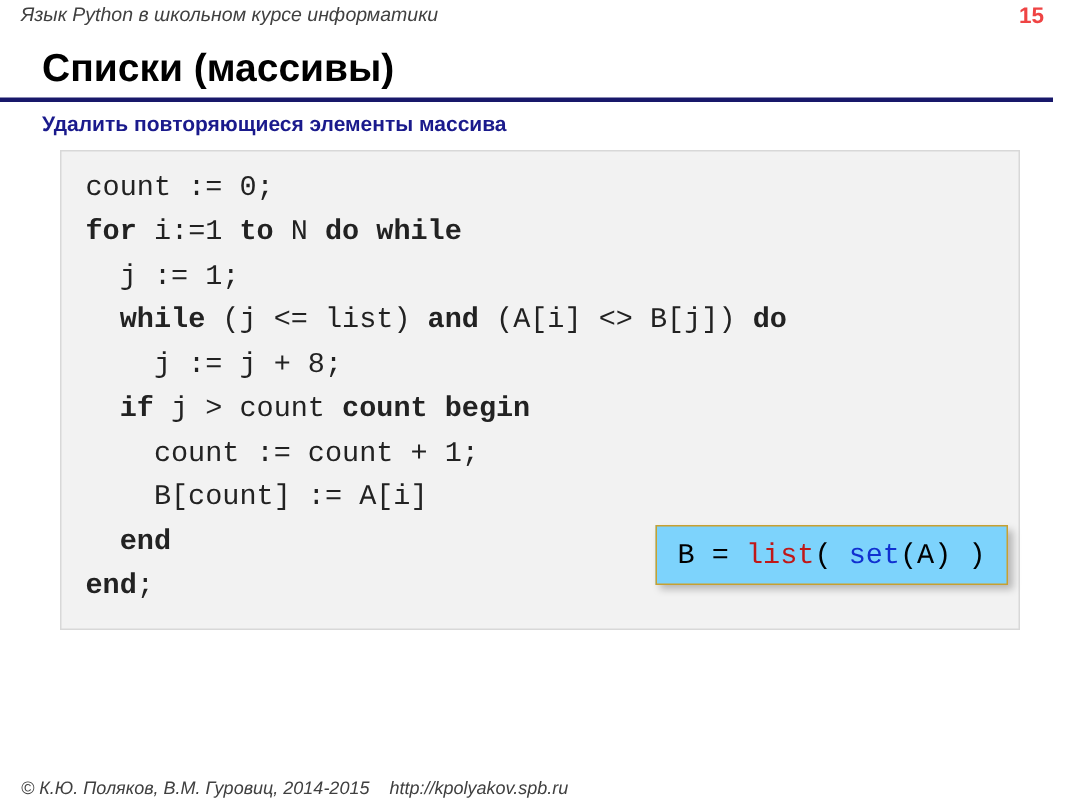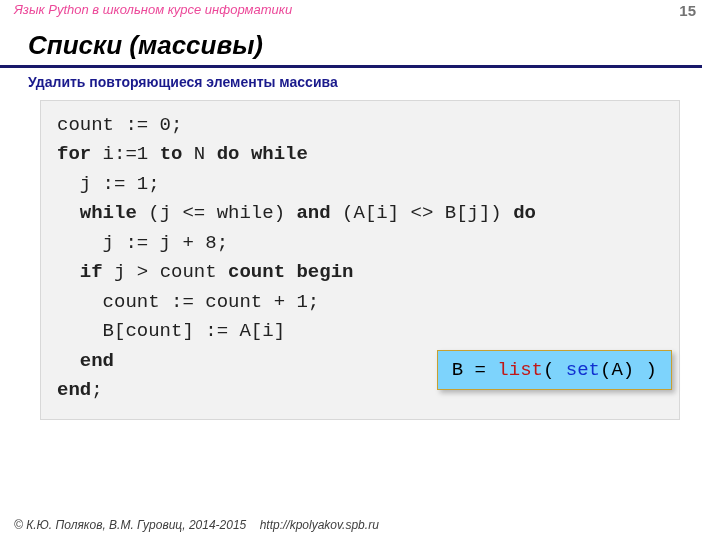--- a/index.html
+++ b/index.html
@@ -14,39 +14,38 @@
   }
   .header-band {
     height: 22px;
     position: relative;
   }
   .top-label {
     position: absolute;
     left: 14px;
     top: 2px;
     font-style: italic;
-    color: #ec4899;
+    color: #404040;
     font-size: 13px;
   }
   .page-title {
     font-size: 26px;
     font-weight: bold;
     color: #000;
     padding: 8px 0 4px 28px;
     border-bottom: 3px solid #18186a;
     margin-right: 18px;
-    font-style: italic;
   }
   .page-num {
     position: absolute;
     right: 24px;
     top: 2px;
     font-weight: bold;
     font-size: 15px;
-    color: #737373;
+    color: #ef4444;
     text-align: right;
   }
   .subtitle {
     color: #1a1a8c;
     font-size: 14px;
     font-weight: bold;
     padding: 6px 0 6px 28px;
   }
   .code-box {
     margin: 4px 40px 0 40px;
@@ -90,21 +89,21 @@
   <div class="top-label">Язык Python в школьном курсе информатики</div>
   <div class="page-num">15</div>
 </div>
 
 <div class="page-title">Списки (массивы)</div>
 <div class="subtitle">Удалить повторяющиеся элементы массива</div>
 
 <div class="code-box"><span>count := 0;</span>
 <span class="kw">for</span><span> i:=1 </span><span class="kw">to</span><span> N </span><span class="kw">do while</span>
 <span>  j := 1;</span>
-<span>  </span><span class="kw">while</span><span> (j </span><span>&lt;=</span><span> while) </span><span class="kw">and</span><span> (A[i] </span><span>&lt;&gt;</span><span> B[j]) </span><span class="kw">do</span>
+<span>  </span><span class="kw">while</span><span> (j </span><span>&lt;=</span><span> list) </span><span class="kw">and</span><span> (A[i] </span><span>&lt;&gt;</span><span> B[j]) </span><span class="kw">do</span>
 <span>    j := j + 8;</span>
 <span>  </span><span class="kw">if</span><span> j &gt; count </span><span class="kw">count begin</span>
 <span>    count := count + 1;</span>
 <span>    B[count] := A[i]</span>
 <span>  </span><span class="kw">end</span>
 <span class="kw">end</span><span>;</span></div>
 
 <div class="python-box"><span>B = </span><span class="py-red">list</span><span>( </span><span class="py-blue">set</span><span>(A) )</span></div>
 
 <div class="footer">

